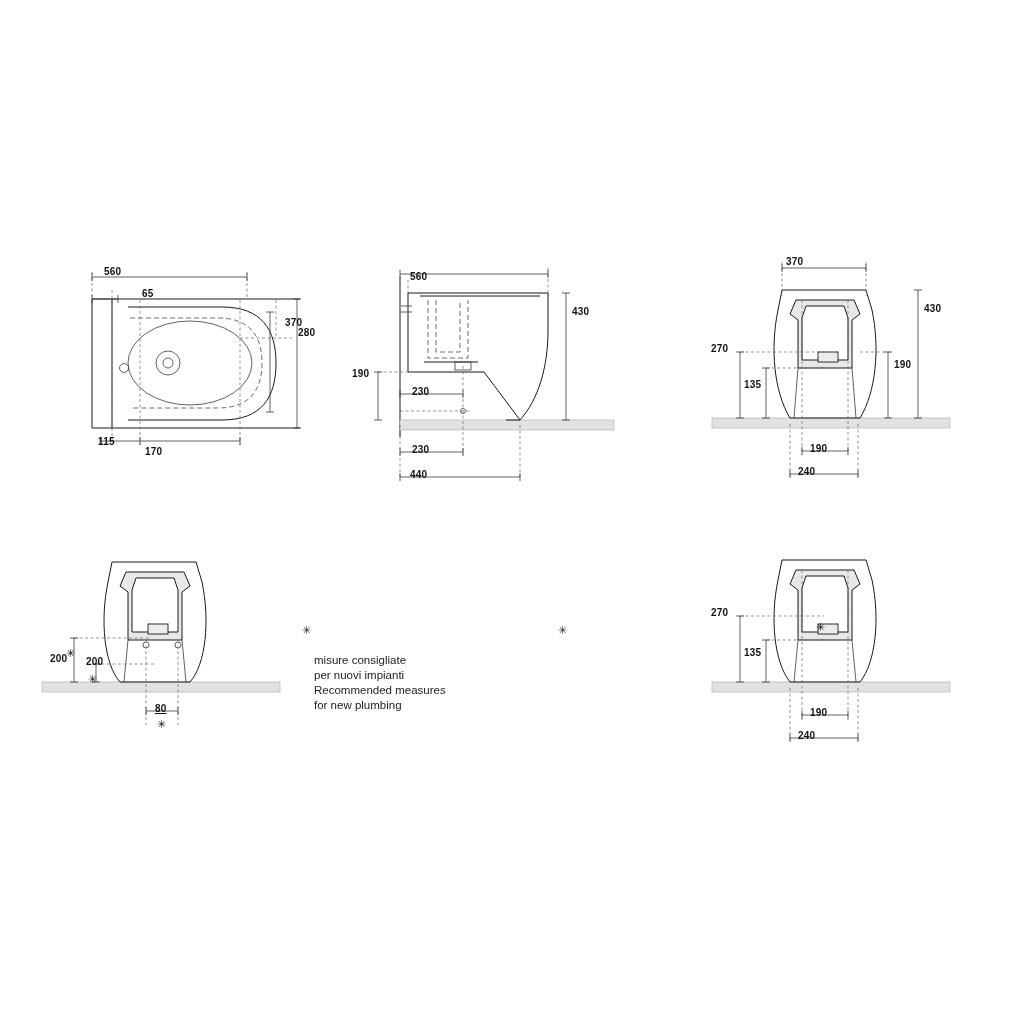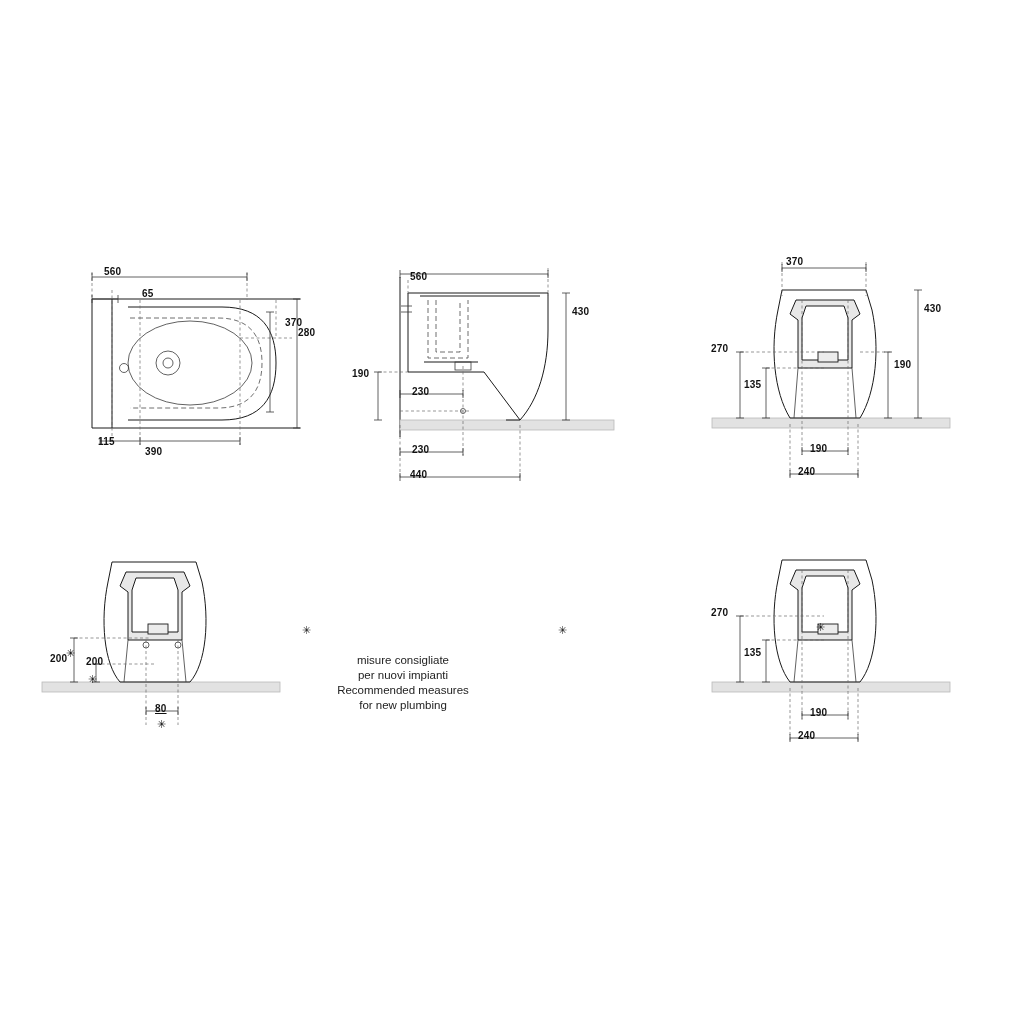--- a/index.html
+++ b/index.html
@@ -33,21 +33,20 @@
   }
   .note .star {
     position: absolute;
     left: 0;
     top: 0;
     font-size: 11px;
   }
   .note .note-text {
     display: block;
     margin-left: 12px;
-    text-align: center;
   }
   .star-mark {
     position: absolute;
     font-size: 11px;
     color: #111111;
   }
   svg.layer {
     position: absolute;
     left: 0;
     top: 0;
@@ -263,21 +262,21 @@
       <path class="thin" d="M790 738 L858 738"></path>
       <path class="thin" d="M790 734 L790 742 M858 734 L858 742"></path>
     </g>
   </svg>
 
   <div class="dim-label" style="left:104px; top:266px;">560</div>
   <div class="dim-label" style="left:94px; top:288px;margin-left:48px;">65</div>
   <div class="dim-label" style="left:253px; top:327px;padding-left:45px;">280</div>
   <div class="dim-label" style="left:285px; top:317px;">370</div>
   <div class="dim-label" style="left:98px; top:436px;">115</div>
-  <div class="dim-label" style="left:145px; top:446px;">390</div>
+  <div class="dim-label" style="left:145px; top:446px;">170</div>
 
   <div class="dim-label" style="left:410px; top:271px;">560</div>
   <div class="dim-label" style="left:572px; top:306px;">430</div>
   <div class="dim-label" style="left:352px; top:368px;">190</div>
   <div class="dim-label" style="left:412px; top:386px;">230</div>
   <div class="dim-label" style="left:412px; top:444px;">230</div>
   <div class="dim-label" style="left:410px; top:469px;">440</div>
 
   <div class="dim-label" style="left:786px; top:256px;">370</div>
   <div class="dim-label" style="left:924px; top:303px;">430</div>

